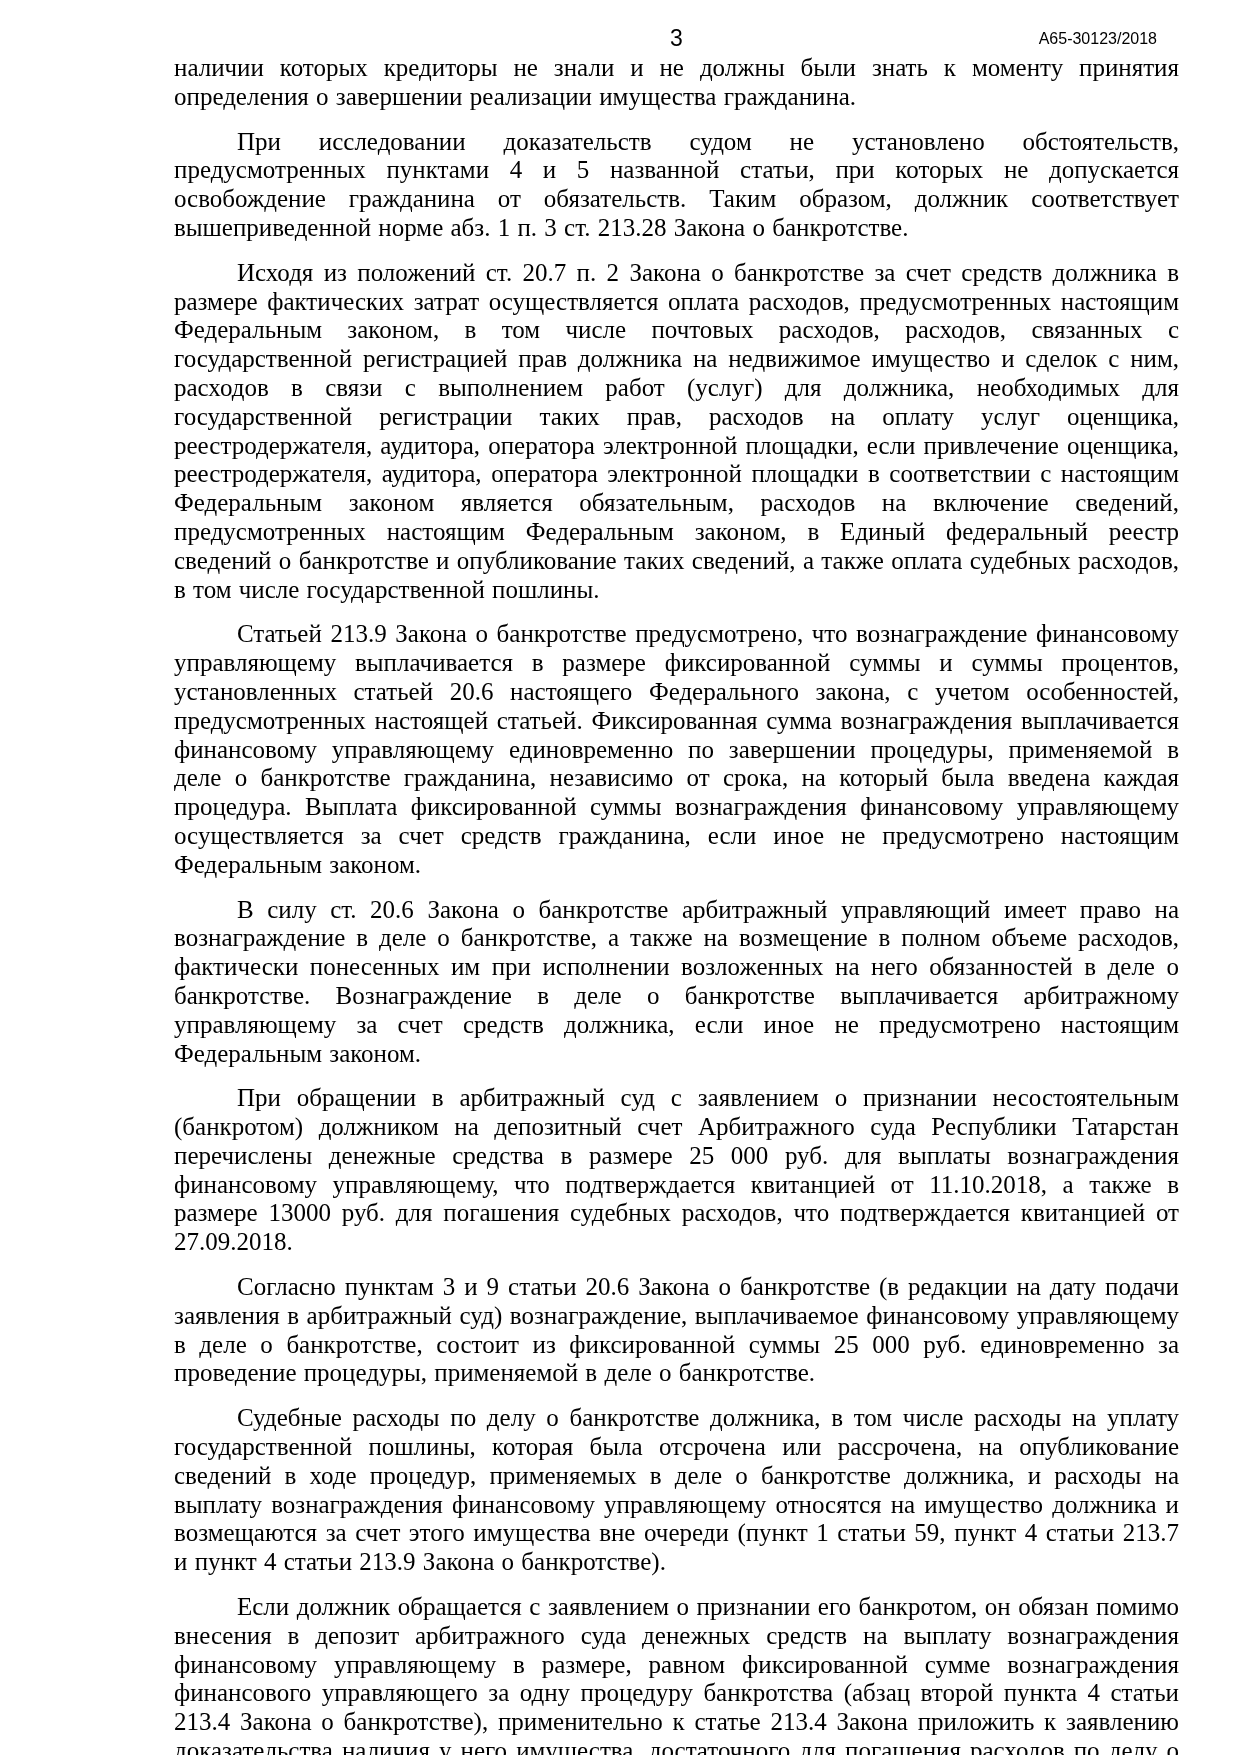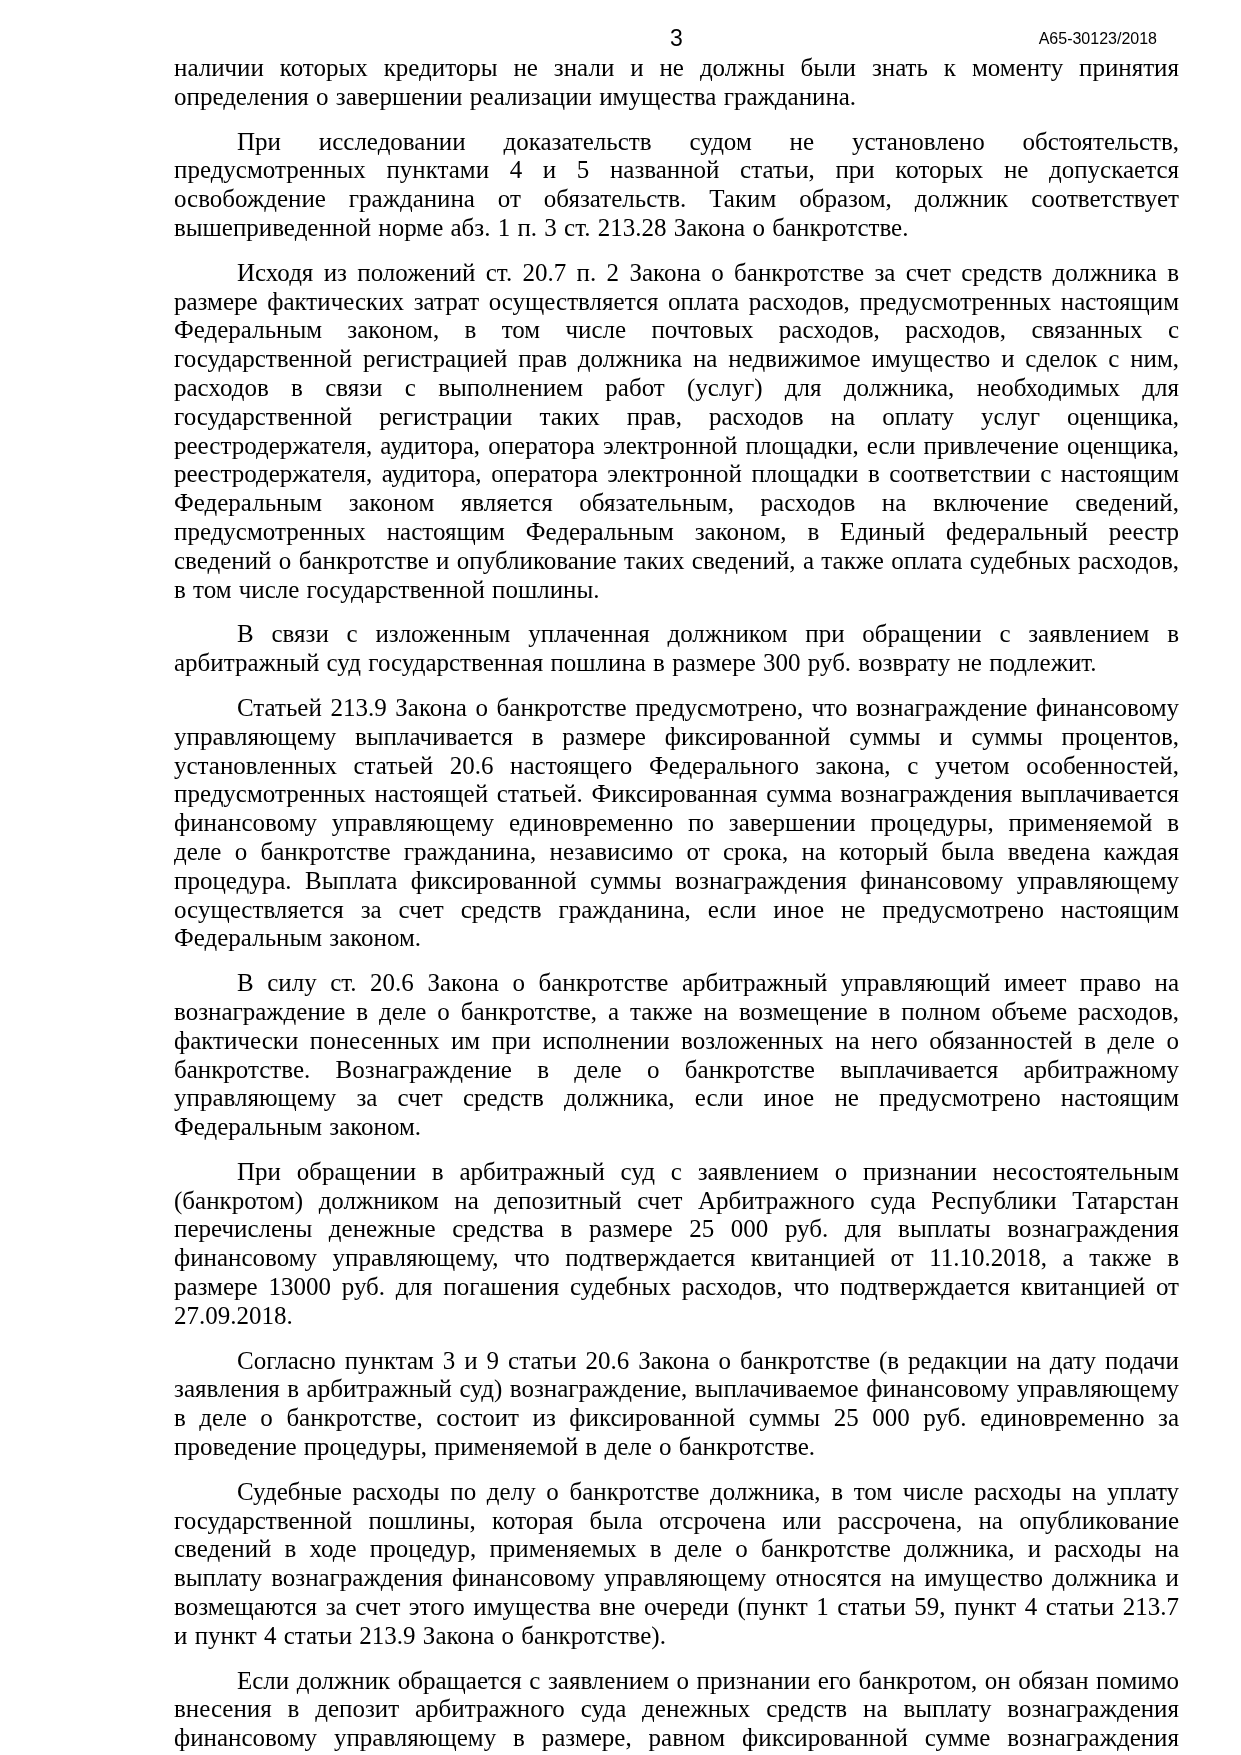--- a/index.html
+++ b/index.html
@@ -66,21 +66,20 @@
 
   <div class="header">
     <div class="page-number">3</div>
     <div class="case-number">А65-30123/2018</div>
   </div>
 
   <div class="doc-body">
     <p class="continuation">наличии которых кредиторы не знали и не должны были знать к моменту принятия определения о завершении реализации имущества гражданина.</p>
     <p>При исследовании доказательств судом не установлено обстоятельств, предусмотренных пунктами 4 и 5 названной статьи, при которых не допускается освобождение гражданина от обязательств. Таким образом, должник соответствует вышеприведенной норме абз. 1 п. 3 ст. 213.28 Закона о банкротстве.</p>
     <p>Исходя из положений ст. 20.7 п. 2 Закона о банкротстве за счет средств должника в размере фактических затрат осуществляется оплата расходов, предусмотренных настоящим Федеральным законом, в том числе почтовых расходов, расходов, связанных с государственной регистрацией прав должника на недвижимое имущество и сделок с ним, расходов в связи с выполнением работ (услуг) для должника, необходимых для государственной регистрации таких прав, расходов на оплату услуг оценщика, реестродержателя, аудитора, оператора электронной площадки, если привлечение оценщика, реестродержателя, аудитора, оператора электронной площадки в соответствии с настоящим Федеральным законом является обязательным, расходов на включение сведений, предусмотренных настоящим Федеральным законом, в Единый федеральный реестр сведений о банкротстве и опубликование таких сведений, а также оплата судебных расходов, в том числе государственной пошлины.</p>
-    <p>В связи с изложенным уплаченная должником при обращении с заявлением в арбитражный суд государственная пошлина в размере 300 руб. возврату не подлежит.</p>
     <p>Статьей 213.9 Закона о банкротстве предусмотрено, что вознаграждение финансовому управляющему выплачивается в размере фиксированной суммы и суммы процентов, установленных статьей 20.6 настоящего Федерального закона, с учетом особенностей, предусмотренных настоящей статьей. Фиксированная сумма вознаграждения выплачивается финансовому управляющему единовременно по завершении процедуры, применяемой в деле о банкротстве гражданина, независимо от срока, на который была введена каждая процедура. Выплата фиксированной суммы вознаграждения финансовому управляющему осуществляется за счет средств гражданина, если иное не предусмотрено настоящим Федеральным законом.</p>
     <p>В силу ст. 20.6 Закона о банкротстве арбитражный управляющий имеет право на вознаграждение в деле о банкротстве, а также на возмещение в полном объеме расходов, фактически понесенных им при исполнении возложенных на него обязанностей в деле о банкротстве. Вознаграждение в деле о банкротстве выплачивается арбитражному управляющему за счет средств должника, если иное не предусмотрено настоящим Федеральным законом.</p>
     <p>При обращении в арбитражный суд с заявлением о признании несостоятельным (банкротом) должником на депозитный счет Арбитражного суда Республики Татарстан перечислены денежные средства в размере 25 000 руб. для выплаты вознаграждения финансовому управляющему, что подтверждается квитанцией от 11.10.2018, а также в размере 13000 руб. для погашения судебных расходов, что подтверждается квитанцией от 27.09.2018.</p>
     <p>Согласно пунктам 3 и 9 статьи 20.6 Закона о банкротстве (в редакции на дату подачи заявления в арбитражный суд) вознаграждение, выплачиваемое финансовому управляющему в деле о банкротстве, состоит из фиксированной суммы 25 000 руб. единовременно за проведение процедуры, применяемой в деле о банкротстве.</p>
     <p>Судебные расходы по делу о банкротстве должника, в том числе расходы на уплату государственной пошлины, которая была отсрочена или рассрочена, на опубликование сведений в ходе процедур, применяемых в деле о банкротстве должника, и расходы на выплату вознаграждения финансовому управляющему относятся на имущество должника и возмещаются за счет этого имущества вне очереди (пункт 1 статьи 59, пункт 4 статьи 213.7 и пункт 4 статьи 213.9 Закона о банкротстве).</p>
     <p>Если должник обращается с заявлением о признании его банкротом, он обязан помимо внесения в депозит арбитражного суда денежных средств на выплату вознаграждения финансовому управляющему в размере, равном фиксированной сумме вознаграждения финансового управляющего за одну процедуру банкротства (абзац второй пункта 4 статьи 213.4 Закона о банкротстве), применительно к статье 213.4 Закона приложить к заявлению доказательства наличия у него имущества, достаточного для погашения расходов по делу о банкротстве (п. 19 Постановления Пленума Верховного Суда РФ от 13.10.2015 N 45 "О</p>
   </div>
 
 </div>
 

